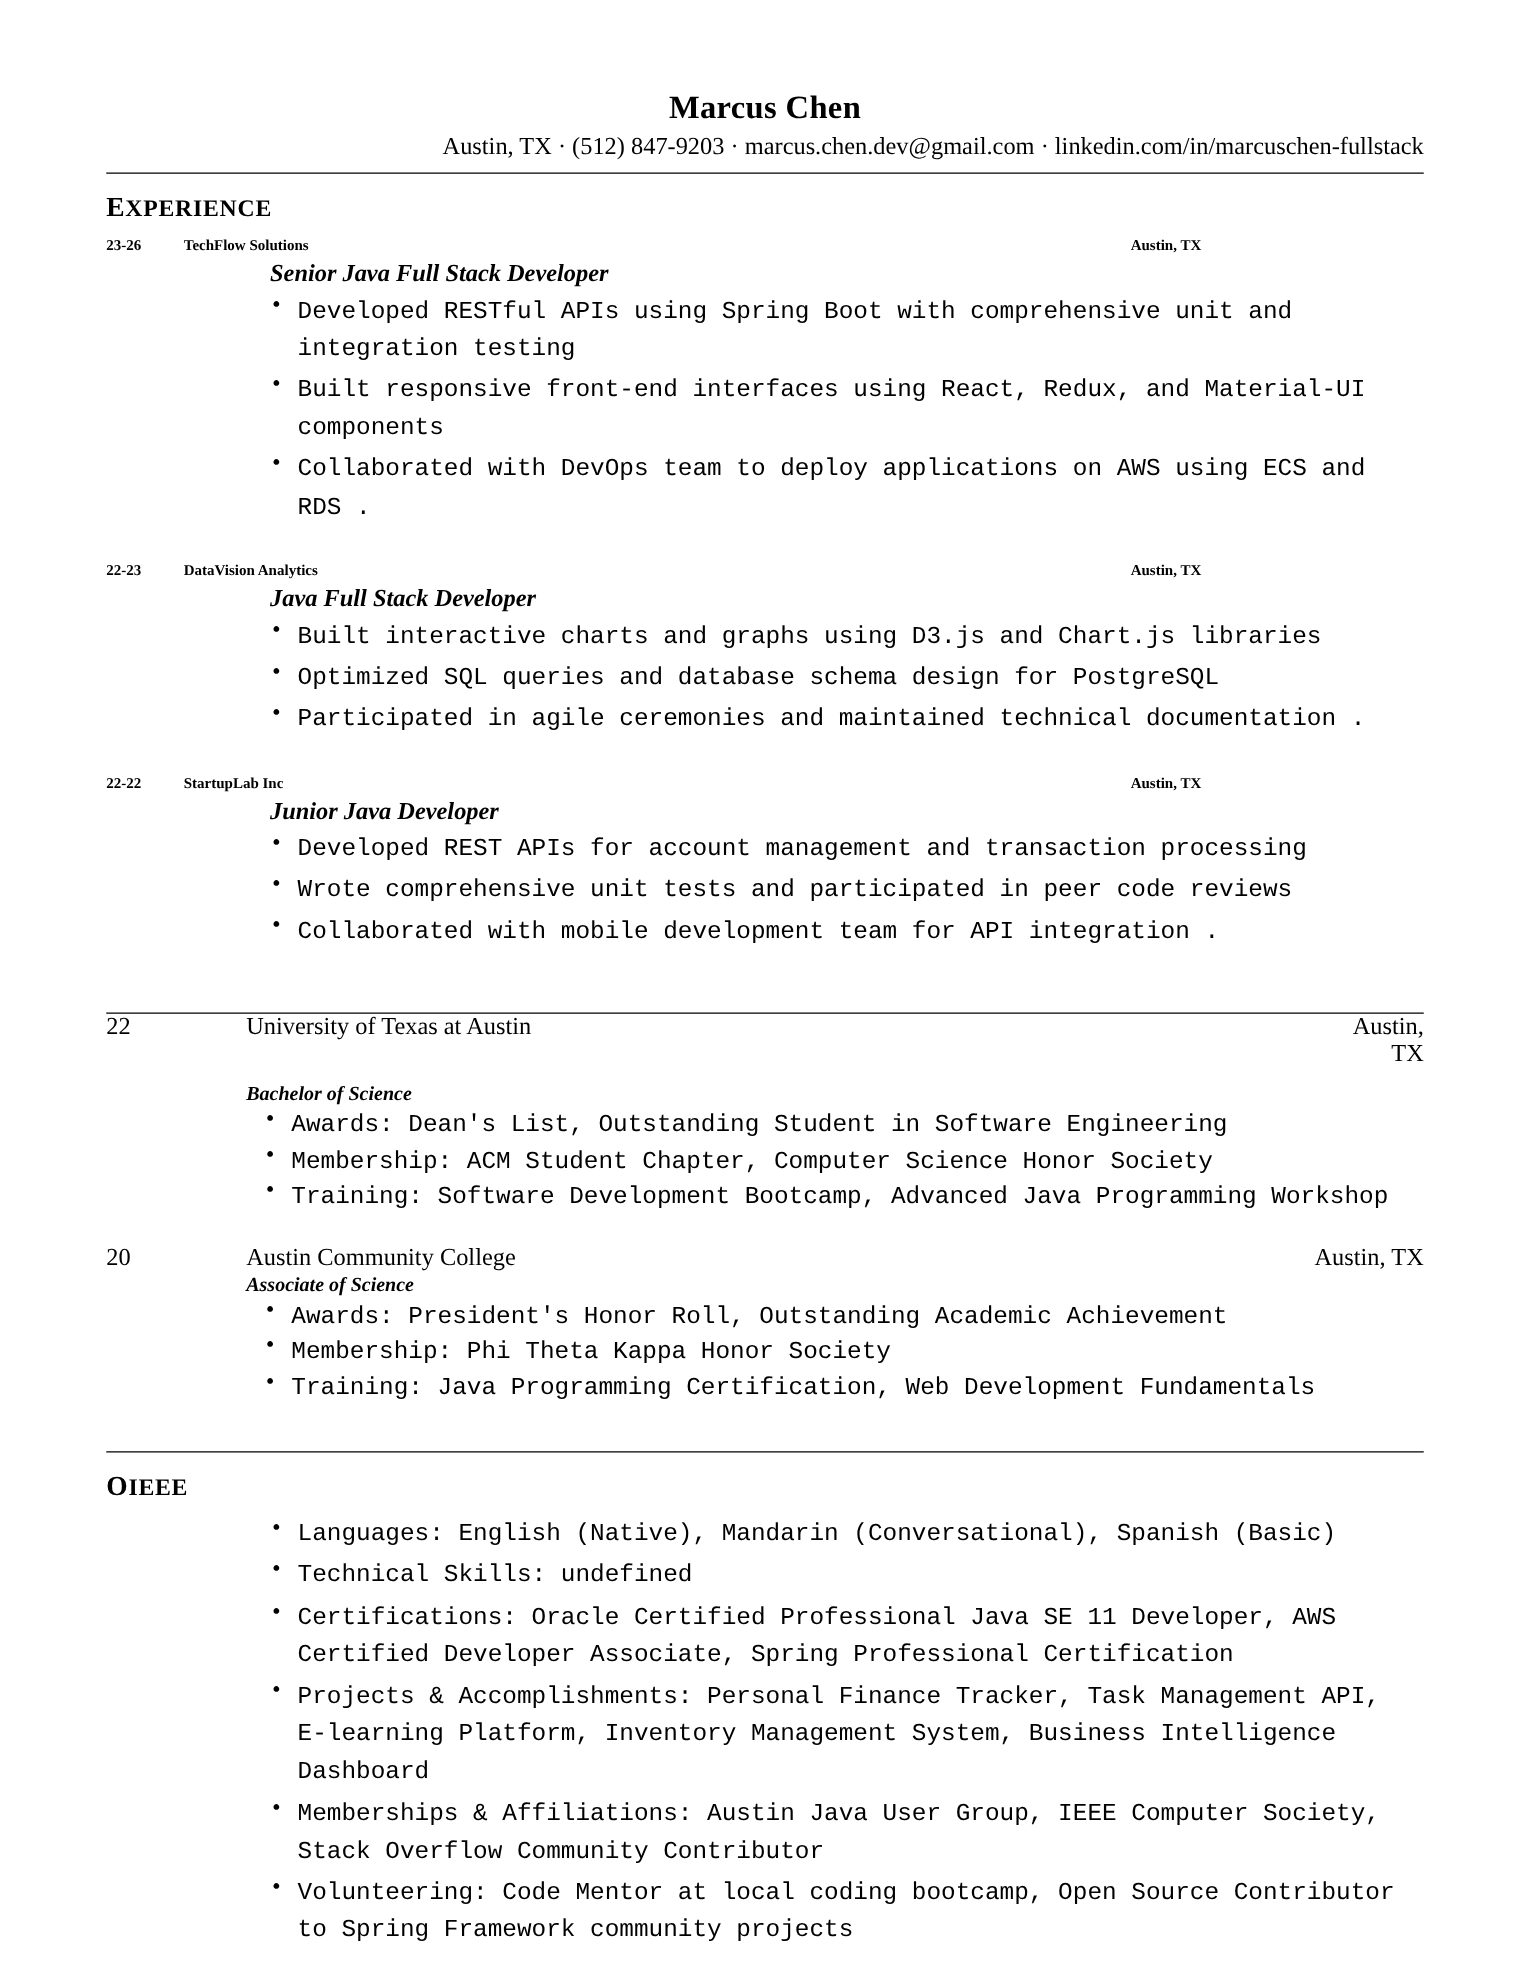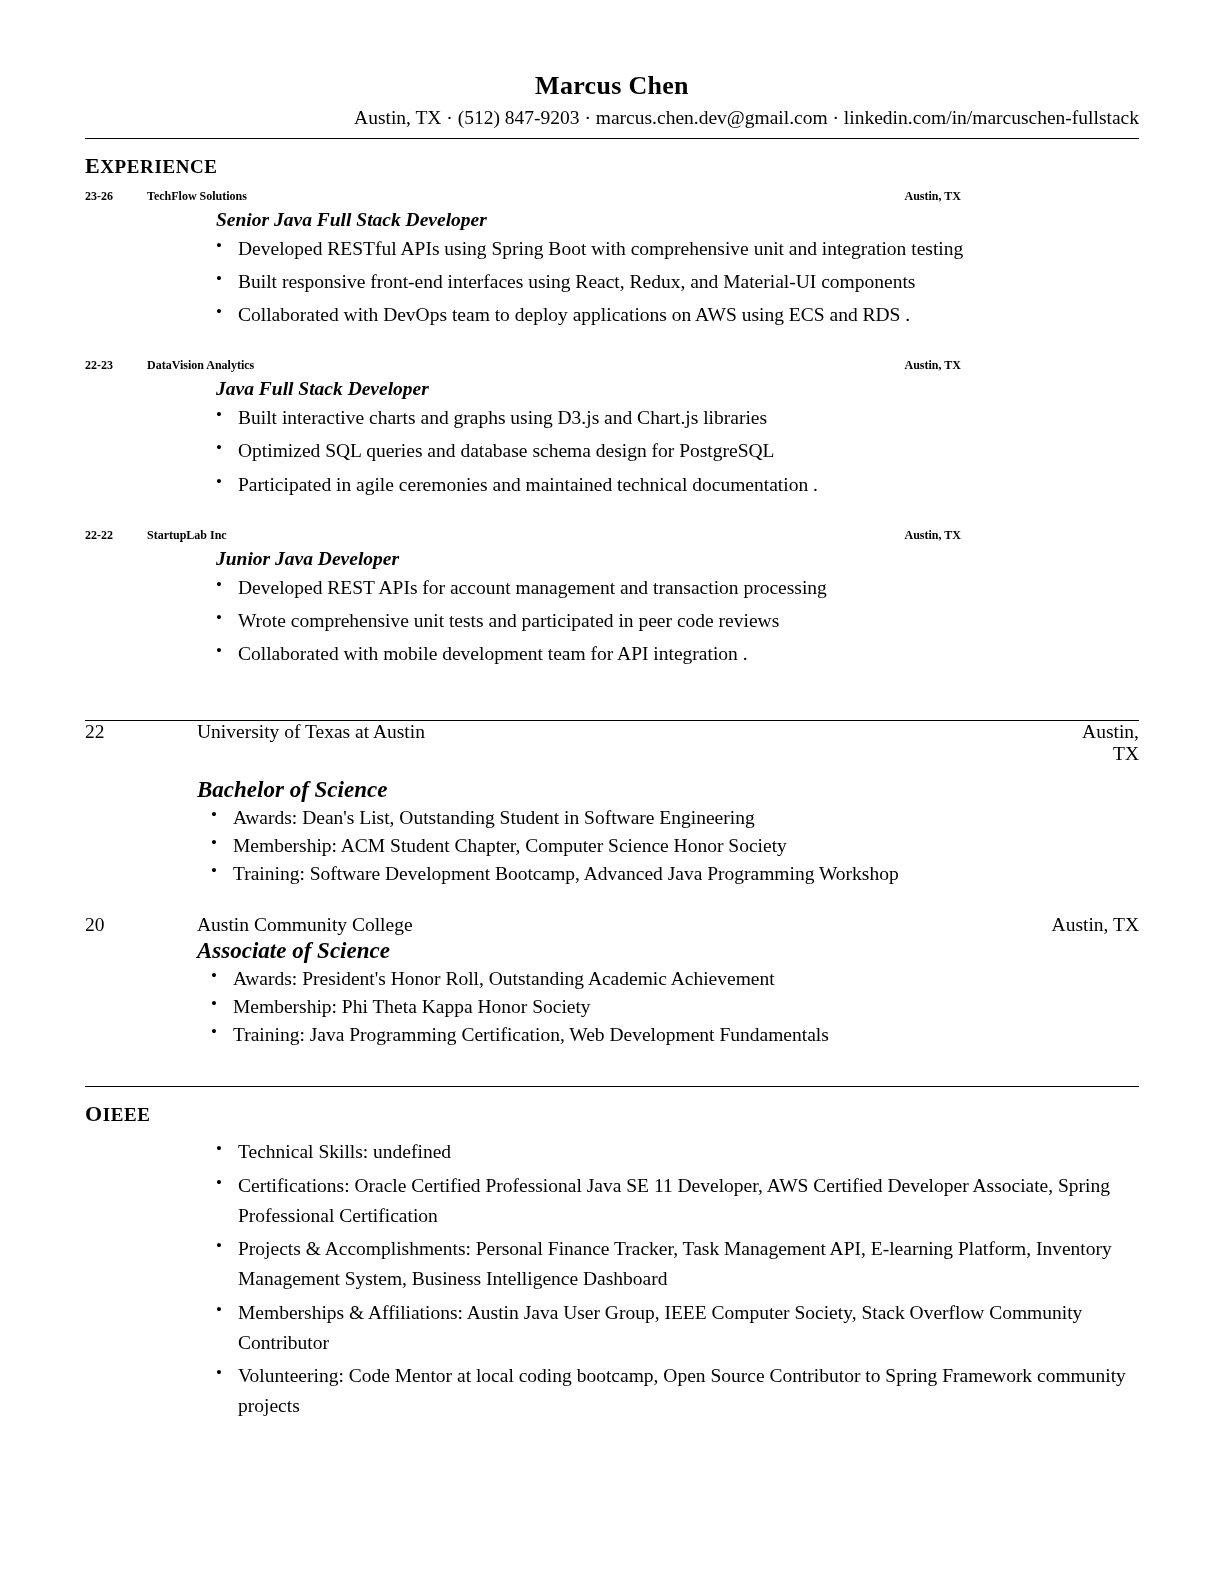--- a/index.html
+++ b/index.html
@@ -67,20 +67,21 @@
   .entry-title {
     font-style: italic;
     font-weight: bold;
     font-size: 19.5px;
     margin: 5px 0 3px 131px;
   }
   ul.bullets {
     list-style: none;
     margin: 0;
     padding: 0 0 0 131px;
+    font-family: Liberation Mono, monospace;
   }
   ul.bullets li {
     font-size: 19.5px;
     line-height: 1.55;
     position: relative;
     padding-left: 22px;
     margin-bottom: 3px;
   }
   ul.bullets li::before {
     content: "\2022";
@@ -97,21 +98,21 @@
     align-items: baseline;
     font-size: 19.5px;
   }
   .edu-date { width: 112px; flex: 0 0 112px; }
   .edu-school { flex: 1 1 auto; }
   .edu-loc { text-align: right; white-space: nowrap; }
   .edu-loc.wrap { white-space: normal; width: 68px; }
   .edu-degree {
     font-style: italic;
     font-weight: bold;
-    font-size: 23px;
+    font-size: 16px;
     margin: 12px 0 2px 112px;
   }
   .edu-degree.tight { margin-top: 2px; }
   ul.bullets.edu {
     padding-left: 126px;
   }
   ul.bullets.edu li { line-height: 1.35; margin-bottom: 2px; }
 
   
   .other-list { padding-left: 126px; }
@@ -203,20 +204,21 @@
       <li>Training: Java Programming Certification, Web Development Fundamentals</li>
     </ul>
   </div>
 
   <div class="spacer-sm"></div>
   <hr class="rule thin">
 
   <div class="section-head"><span class="first">O</span><span>IEEE</span></div>
 
   <ul class="bullets other-list">
+    <li>Languages: English (Native), Mandarin (Conversational), Spanish (Basic)</li>
     <li>Technical Skills: undefined</li>
     <li>Certifications: Oracle Certified Professional Java SE 11 Developer, AWS Certified Developer Associate, Spring Professional Certification</li>
     <li>Projects &amp; Accomplishments: Personal Finance Tracker, Task Management API, E-learning Platform, Inventory Management System, Business Intelligence Dashboard</li>
     <li>Memberships &amp; Affiliations: Austin Java User Group, IEEE Computer Society, Stack Overflow Community Contributor</li>
     <li>Volunteering: Code Mentor at local coding bootcamp, Open Source Contributor to Spring Framework community projects</li>
   </ul>
 
 </div>
 
 </body></html>

